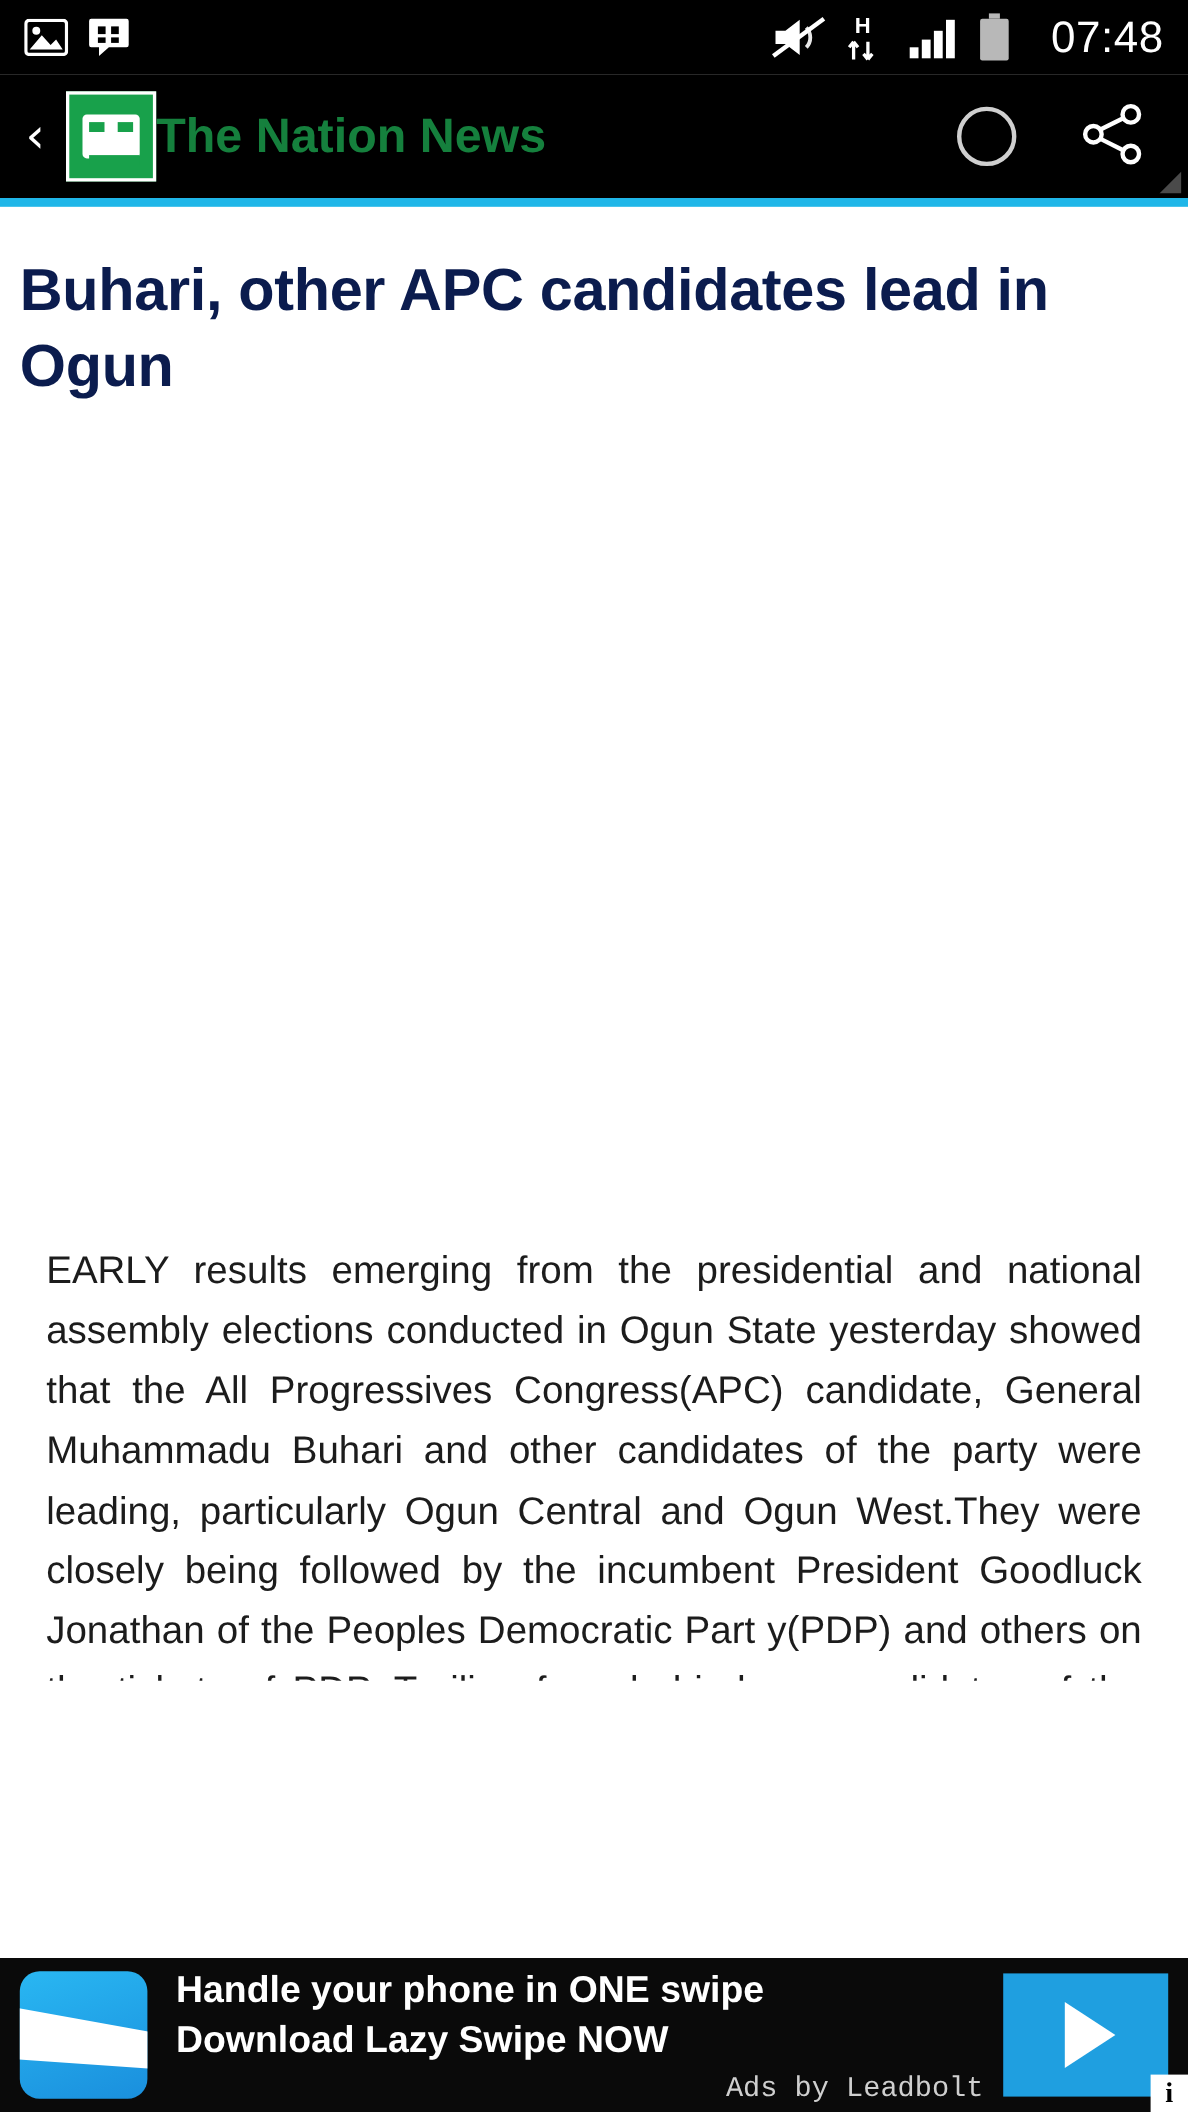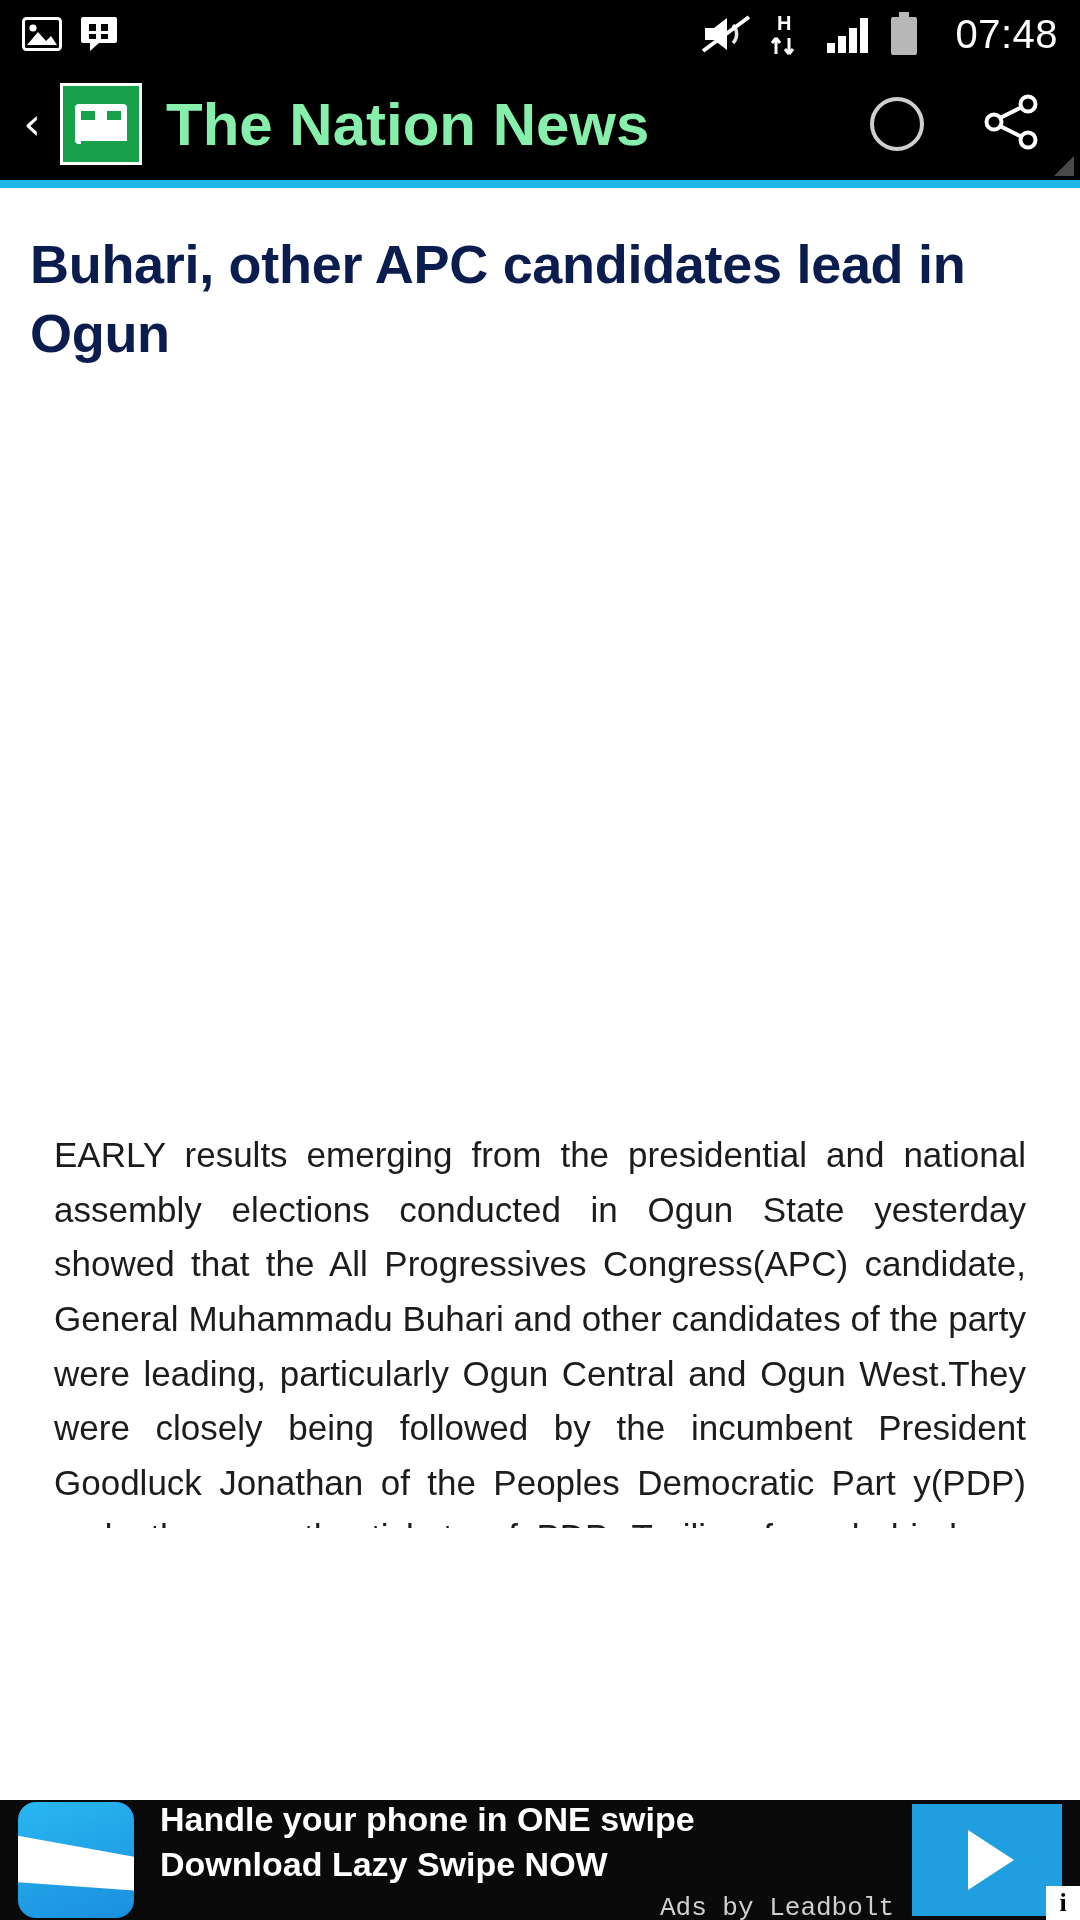--- a/index.html
+++ b/index.html
@@ -101,24 +101,23 @@
   }
   .app-logo .bar {
     position: absolute;
     left: 18px;
     bottom: 12px;
     width: 46px;
     height: 9px;
     background: #18a14b;
   }
   .app-title {
-    color: #86efac;
-    font-size: 60px;
-    font-weight: 700;
-    margin-left: 24px;
+    color: #15803d;
+    font-size: 44px;
+    font-weight: 700;
     white-space: nowrap;
   }
   .appbar-actions {
     margin-left: auto;
     display: flex;
     align-items: center;
     gap: 58px;
     padding-right: 14px;
   }
   .refresh-ring {
@@ -135,21 +134,21 @@
     width: 22px;
     height: 22px;
   }
   .accent-rule {
     height: 8px;
     background: #1fb6e8;
   }
 
   
   .content {
-    padding: 0 30px;
+    padding: 0 18px;
     box-sizing: border-box;
   }
   .headline {
     color: #0b1c4e;
     font-size: 54px;
     line-height: 1.28;
     font-weight: 700;
     margin: 42px 0 0 0;
     letter-spacing: -0.3px;
   }
@@ -177,21 +176,21 @@
     max-height: 400px;
     overflow: hidden;
   }
 
   
   .ad-banner {
     position: absolute;
     left: 0;
     bottom: 0;
     width: 1080px;
-    height: 120px;
+    height: 140px;
     background: #0a0a0a;
     display: flex;
     align-items: center;
     padding: 0 18px;
     box-sizing: border-box;
   }
   .ad-thumb {
     width: 116px;
     height: 116px;
     border-radius: 18px;

